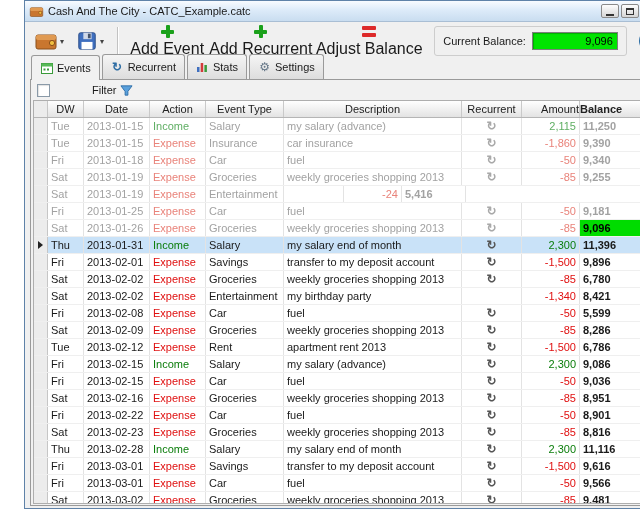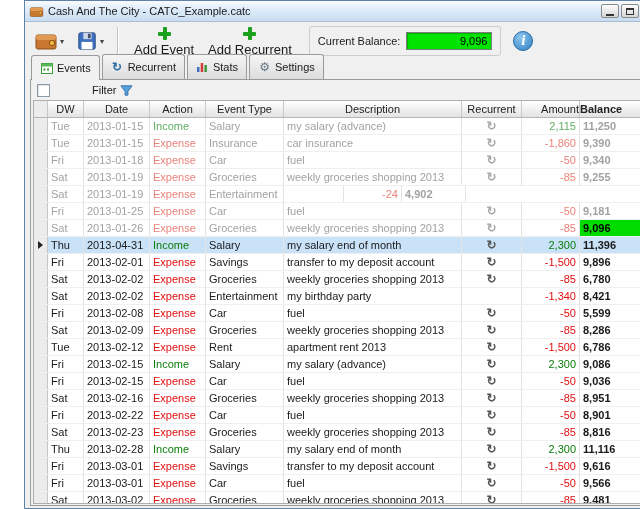--- a/index.html
+++ b/index.html
@@ -17,21 +17,21 @@
   .win-btn .max-glyph{width:8px;height:7px;box-sizing:border-box;border:1px solid #333;border-top-width:2px;}
   .win-btn.close{background:linear-gradient(#f0a18c,#d55f46);border-color:#9a3d2c;}
   .win-btn.close span{color:#fff;font-size:11px;font-weight:bold;line-height:10px;}
 
   
   .toolbar{position:absolute;top:21px;left:0;right:0;height:38px;display:flex;align-items:center;padding:0 6px;box-sizing:border-box;background:#f0f0f0;}
   .tool-drop{display:flex;align-items:center;padding:2px 3px;border-radius:3px;margin-right:6px;}
   .caret{font-size:8px;color:#444;margin-left:2px;}
   .sep{width:1px;height:28px;background:#c2c2c2;border-right:1px solid #ffffff;margin:0 8px 0 4px;}
   .big-btn{display:flex;flex-direction:column;align-items:center;justify-content:center;margin:0 7px;min-width:58px;}
-  .big-btn .lbl{font-size:13px;color:#1a1a1a;margin-top:1px;white-space:nowrap;}
+  .big-btn .lbl{font-size:16px;color:#1a1a1a;margin-top:1px;white-space:nowrap;}
   .plus-icon{position:relative;width:15px;height:15px;}
   .plus-icon::before{content:"";position:absolute;left:1px;top:6px;width:13px;height:4px;background:#1ba11b;border-radius:1px;}
   .plus-icon::after{content:"";position:absolute;left:6px;top:1px;width:4px;height:13px;background:#1ba11b;border-radius:1px;}
   .eq-icon{width:15px;height:15px;display:flex;flex-direction:column;justify-content:center;gap:3px;}
   .eq-icon i{display:block;width:14px;height:4px;background:#dd2a2a;border-radius:1px;}
   .balance-group{display:flex;align-items:center;margin-left:10px;border:1px solid #cdcdcd;border-radius:3px;padding:5px 8px;background:#f0f0f0;}
   .bal-label{font-size:11px;color:#1a1a1a;margin-right:6px;white-space:nowrap;}
   .bal-field{display:inline-block;width:86px;box-sizing:border-box;background:#00e400;border:1px solid #7e7e7e;
     box-shadow:inset 1px 1px 1px rgba(0,0,0,.25);font-size:11px;color:#000;text-align:right;padding:2px 4px;}
   .info-btn{width:18px;height:18px;border-radius:50%;margin-left:12px;background:radial-gradient(circle at 35% 30%,#8fc6ef,#2e7fc1);
@@ -140,20 +140,27 @@
     </div>
     <div class="sep"></div>
     <div class="big-btn">
       <div class="plus-icon"></div>
       <span class="lbl">Add Event</span>
     </div>
     <div class="big-btn">
       <div class="plus-icon"></div>
       <span class="lbl">Add Recurrent</span>
     </div>
+    <div class="big-btn">
+      <div class="eq-icon">
+          <i></i>
+          <i></i>
+        </div>
+      <span class="lbl">Adjust Balance</span>
+    </div>
     <div class="balance-group">
       <span class="bal-label">Current Balance:</span>
       <span class="bal-field">9,096</span>
     </div>
     <div class="info-btn">
         <span>i</span>
       </div>
   </div>
 
   <div class="tabbar">
@@ -260,21 +267,21 @@
             <div class="cell c-balance">9,255</div>
           </div>
           <div class="trow past">
             <div class="cell c-marker"></div>
             <div class="cell c-dw">Sat</div>
             <div class="cell c-date">2013-01-19</div>
             <div class="cell c-action expense">Expense</div>
             <div class="cell c-type">Entertainment</div>
             <div class="cell c-rec"></div>
             <div class="cell c-amount expense">-24</div>
-            <div class="cell c-balance">4,902</div>
+            <div class="cell c-balance">5,416</div>
           </div>
           <div class="trow past">
             <div class="cell c-marker"></div>
             <div class="cell c-dw">Fri</div>
             <div class="cell c-date">2013-01-25</div>
             <div class="cell c-action expense">Expense</div>
             <div class="cell c-type">Car</div>
             <div class="cell c-desc">fuel</div>
             <div class="cell c-rec"><span class="recur">↻</span></div>
             <div class="cell c-amount expense">-50</div>
@@ -289,21 +296,21 @@
             <div class="cell c-desc">weekly groceries shopping 2013</div>
             <div class="cell c-rec"><span class="recur">↻</span></div>
             <div class="cell c-amount expense">-85</div>
             <div class="cell c-balance hl">9,096</div>
           </div>
           <div class="trow selected">
             <div class="cell c-marker">
               <div class="sel-arrow"></div>
             </div>
             <div class="cell c-dw">Thu</div>
-            <div class="cell c-date">2013-04-31</div>
+            <div class="cell c-date">2013-01-31</div>
             <div class="cell c-action income">Income</div>
             <div class="cell c-type">Salary</div>
             <div class="cell c-desc">my salary end of month</div>
             <div class="cell c-rec"><span class="recur">↻</span></div>
             <div class="cell c-amount income">2,300</div>
             <div class="cell c-balance">11,396</div>
           </div>
           <div class="trow">
             <div class="cell c-marker"></div>
             <div class="cell c-dw">Fri</div>

